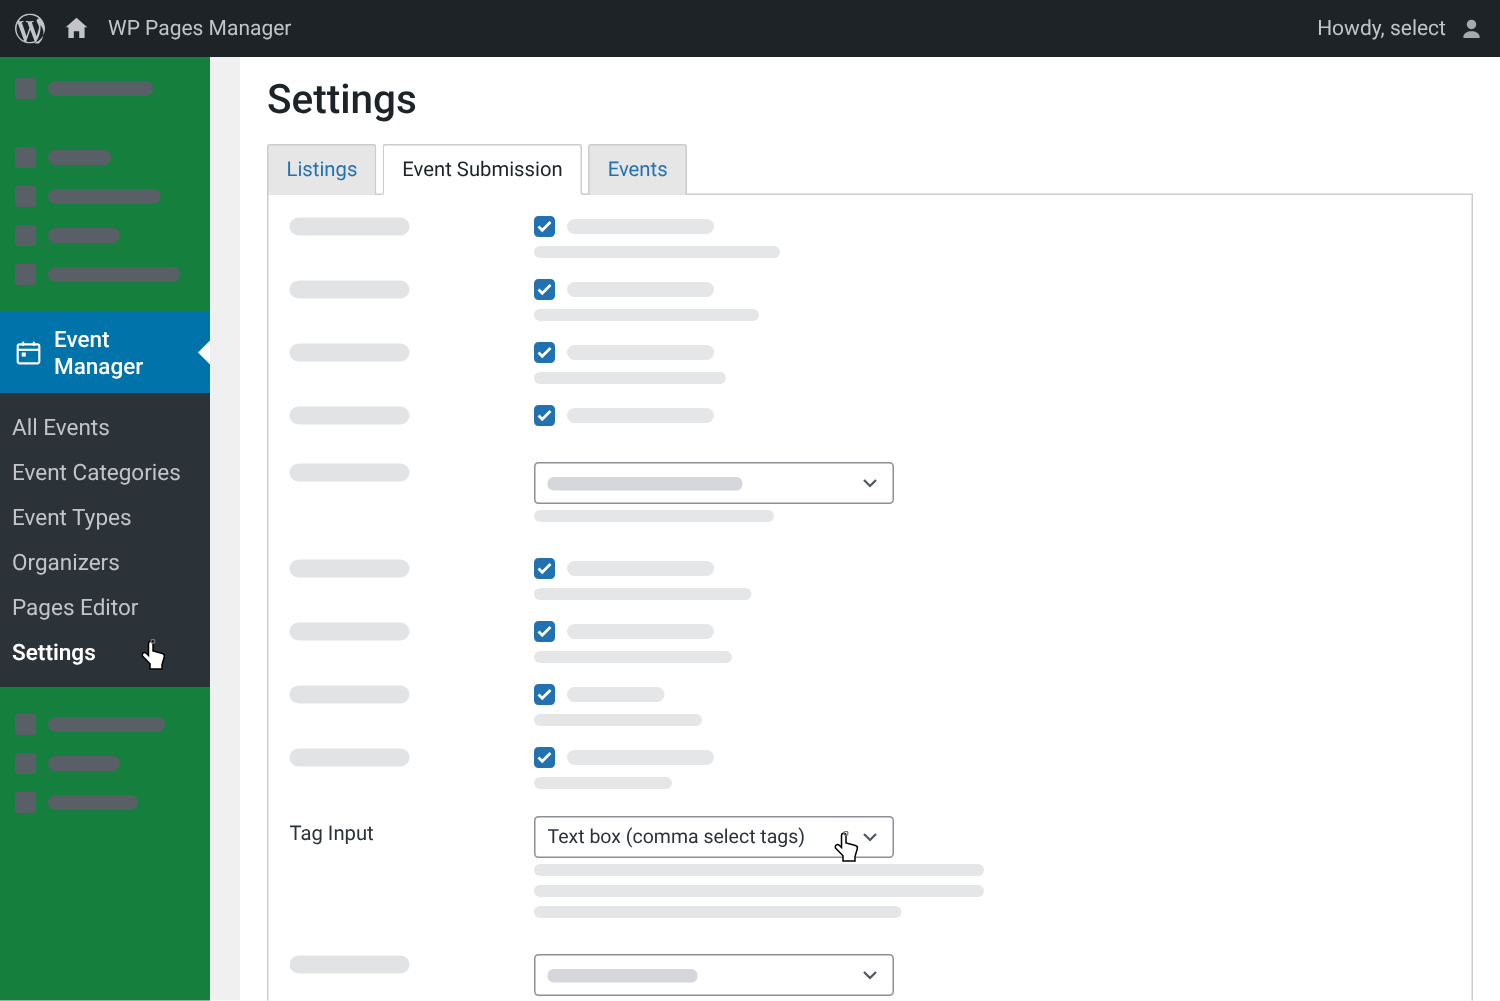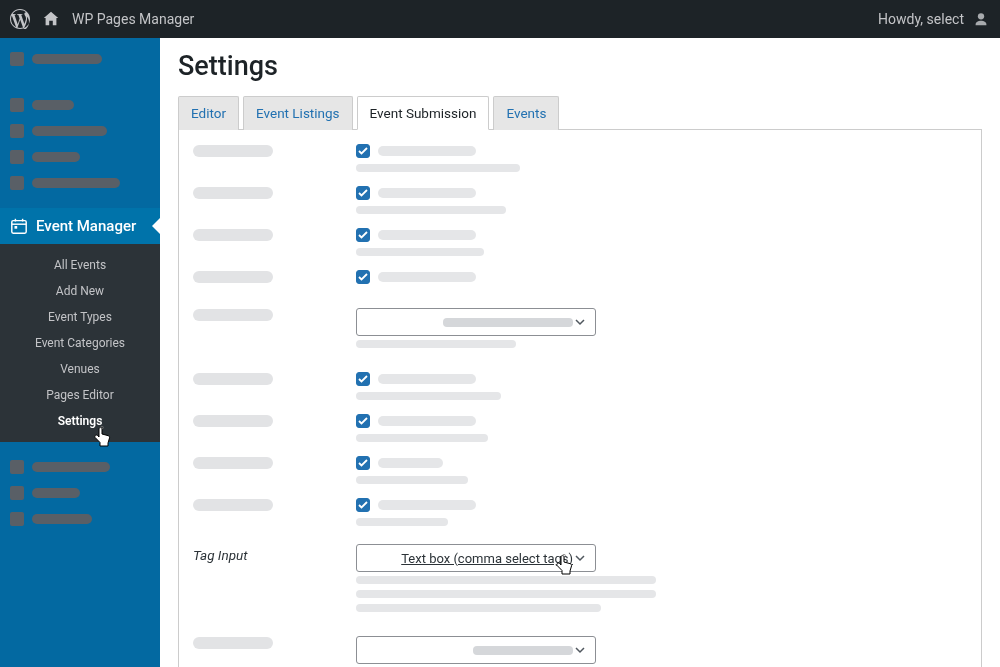--- a/index.html
+++ b/index.html
@@ -7,55 +7,55 @@
     
     
     .admin-bar { height: 38px; background: #1d2327; color: #c3c4c7; display: flex; align-items: center; padding: 0 10px; justify-content: space-between; font-size: 14px; }
     .admin-bar-left { display: flex; align-items: center; gap: 12px; }
     .admin-bar-right { display: flex; align-items: center; gap: 8px; }
     .wp-logo { width: 20px; height: 20px; display: inline-flex; align-items: center; justify-content: center; }
     .home-icon { width: 18px; height: 18px; display: inline-flex; }
     .user-icon { width: 18px; height: 18px; display: inline-flex; color: #a7aaad; }
     
     
-    .sidebar { position: absolute; left: 0; top: 38px; width: 160px; height: 629px; background: #0369a1; color: #c3c4c7; text-align: center; }
+    .sidebar { position: absolute; left: 0; top: 38px; width: 140px; height: 629px; background: #15803d; color: #c3c4c7; }
     .menu-section { padding: 8px 0; }
     .menu-ph { display: flex; align-items: center; padding: 6px 10px; gap: 8px; }
     .menu-ph .icon-ph { width: 14px; height: 14px; background: #595f66; border-radius: 2px; flex-shrink: 0; }
     .menu-ph .text-ph { height: 10px; background: #595f66; border-radius: 5px; }
     .menu-active { background: #0073aa; color: #fff; display: flex; align-items: center; padding: 9px 10px; gap: 8px; font-size: 15px; font-weight: 500; position: relative; }
     .menu-active::after { content: ''; position: absolute; right: 0; top: 50%; transform: translateY(-50%); border: 8px solid transparent; border-right-color: #fff; }
     .cal-icon { width: 18px; height: 18px; flex-shrink: 0; }
     .submenu { background: #2c3338; padding: 8px 0; }
-    .submenu-item { padding: 6px 20px; font-size: 12px; color: #c3c4c7; cursor: pointer; }
+    .submenu-item { padding: 6px 8px; font-size: 15px; color: #c3c4c7; cursor: pointer; }
     .submenu-item.current { color: #fff; font-weight: 600; }
     .submenu-item.addons { color: #f0a030; }
     .menu-separator { height: 4px; }
     
     
     .main { position: absolute; left: 160px; top: 38px; right: 0; bottom: 0; background: #fff; padding: 12px 18px; overflow: hidden; }
     .page-title { font-size: 27px; font-weight: 500; color: #1d2327; margin-bottom: 14px; }
     
     
     .tabs { display: flex; border-bottom: 1px solid #ccc; }
     .tab { padding: 8px 12px; font-size: 13.5px; background: #e6e6e6; border: 1px solid #ccc; border-bottom: none; margin-right: 4px; margin-bottom: -1px; color: #2271b1; cursor: pointer; border-radius: 2px 2px 0 0; }
     .tab.active { background: #fff; color: #1d2327; border-bottom: 1px solid #fff; }
     
     
     .settings-panel { border: 1px solid #ccc; border-top: none; padding: 14px 14px; }
     .setting-row { display: flex; margin-bottom: 18px; align-items: flex-start; }
     .setting-row.tight { margin-bottom: 14px; }
-    .setting-label { width: 163px; flex-shrink: 0; padding-top: 1px; font-style: italic; }
+    .setting-label { width: 163px; flex-shrink: 0; padding-top: 1px; }
     .setting-control { flex: 1; min-width: 0; }
     .label-ph { height: 12px; background: #e2e3e5; border-radius: 6px; }
     .control-line { display: flex; align-items: center; gap: 8px; margin-bottom: 6px; }
     .checkbox { width: 14px; height: 14px; border: 1.5px solid #2271b1; border-radius: 3px; background: #2271b1; display: inline-flex; align-items: center; justify-content: center; flex-shrink: 0; }
     .checkbox svg { width: 10px; height: 10px; color: #fff; }
     .text-ph-sm { height: 10px; background: #e5e6e8; border-radius: 5px; }
-    .select { width: 240px; height: 28px; border: 1px solid #8c8f94; border-radius: 3px; display: flex; align-items: center; padding: 0 8px; justify-content: flex-end; font-size: 13px; color: #2c3338; position: relative; text-decoration: underline; }
+    .select { width: 240px; height: 28px; border: 1px solid #8c8f94; border-radius: 3px; display: flex; align-items: center; padding: 0 8px; justify-content: space-between; font-size: 13px; color: #2c3338; position: relative; }
     .select.ph { color: transparent; }
     .select .ph-content { height: 9px; background: #d5d7da; border-radius: 4px; width: 130px; }
     .select svg { width: 14px; height: 14px; color: #50575e; flex-shrink: 0; }
     .description-lines { margin-top: 4px; }
     .description-lines .text-ph-sm { margin-bottom: 6px; }
     .cursor-hand { position: absolute; width: 18px; height: 22px; pointer-events: none; z-index: 1000; }
     .cursor-hand svg { width: 100%; height: 100%; }
     .setting-label-text { font-size: 13.5px; color: #2c3338; }
   </style>
 </head>
@@ -120,24 +120,23 @@
           <line x1="2" y1="8" x2="18" y2="8" stroke="currentColor" stroke-width="1.6"></line>
           <line x1="6" y1="2" x2="6" y2="5" stroke="currentColor" stroke-width="1.6"></line>
           <line x1="14" y1="2" x2="14" y2="5" stroke="currentColor" stroke-width="1.6"></line>
           <rect x="5" y="10" width="3" height="3" fill="currentColor"></rect>
         </svg>
     </span>
     <span>Event Manager</span>
   </div>
   <div class="submenu">
     <div class="submenu-item">All Events</div>
-    <div class="submenu-item">Add New</div>
+    <div class="submenu-item">Event Categories</div>
     <div class="submenu-item">Event Types</div>
-    <div class="submenu-item">Event Categories</div>
-    <div class="submenu-item">Venues</div>
+    <div class="submenu-item">Organizers</div>
     <div class="submenu-item">Pages Editor</div>
     <div class="submenu-item current">Settings</div>
   </div>
   <div class="cursor-hand" style="left:93px; top:388px">
     <svg viewBox="0 0 18 22">
         <path d="M6 3v8l-1.5-1.5c-.6-.6-1.6-.6-2.2 0s-.6 1.6 0 2.2L7 16.5V20h8v-3l1.5-5c.3-1-.2-2-1.2-2.3L9 8V3c0-.8-.7-1.5-1.5-1.5S6 2.2 6 3z" fill="#fff" stroke="#000" stroke-width="1"></path>
         <circle cx="9" cy="1.5" r="1.3" fill="none" stroke="#777" stroke-width="0.8"></circle>
       </svg>
   </div>
   <div class="menu-separator"></div>
@@ -154,22 +153,21 @@
         <span class="icon-ph"></span>
         <span class="text-ph" style="width:60px"></span>
       </div>
   </div>
 </div>
 
 <div class="main">
   <h1 class="page-title">Settings</h1>
 
   <div class="tabs">
-    <div class="tab">Editor</div>
-    <div class="tab">Event Listings</div>
+    <div class="tab">Listings</div>
     <div class="tab active">Event Submission</div>
     <div class="tab">Events</div>
   </div>
 
   <div class="settings-panel">
 
     <div class="setting-row tight">
       <div class="setting-label">
           <div class="label-ph" style="width:80px"></div>
         </div>

